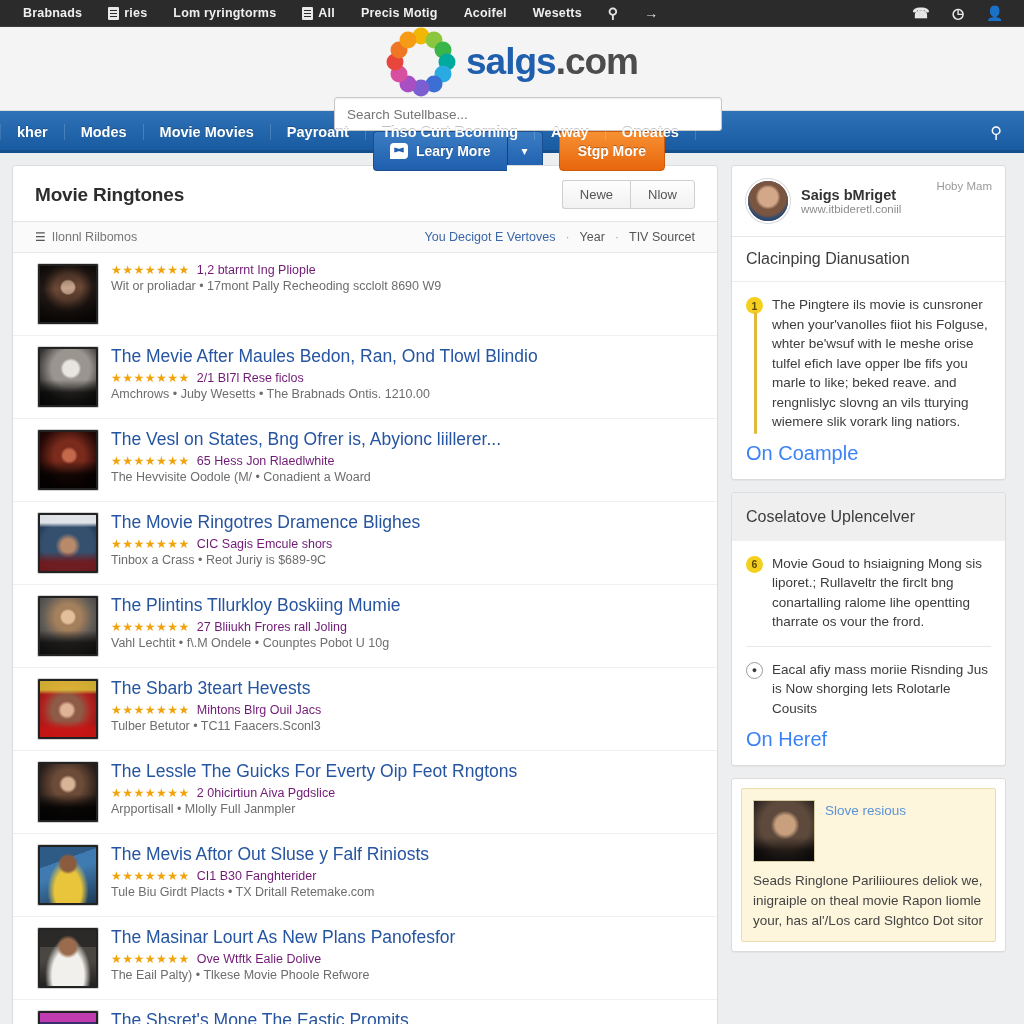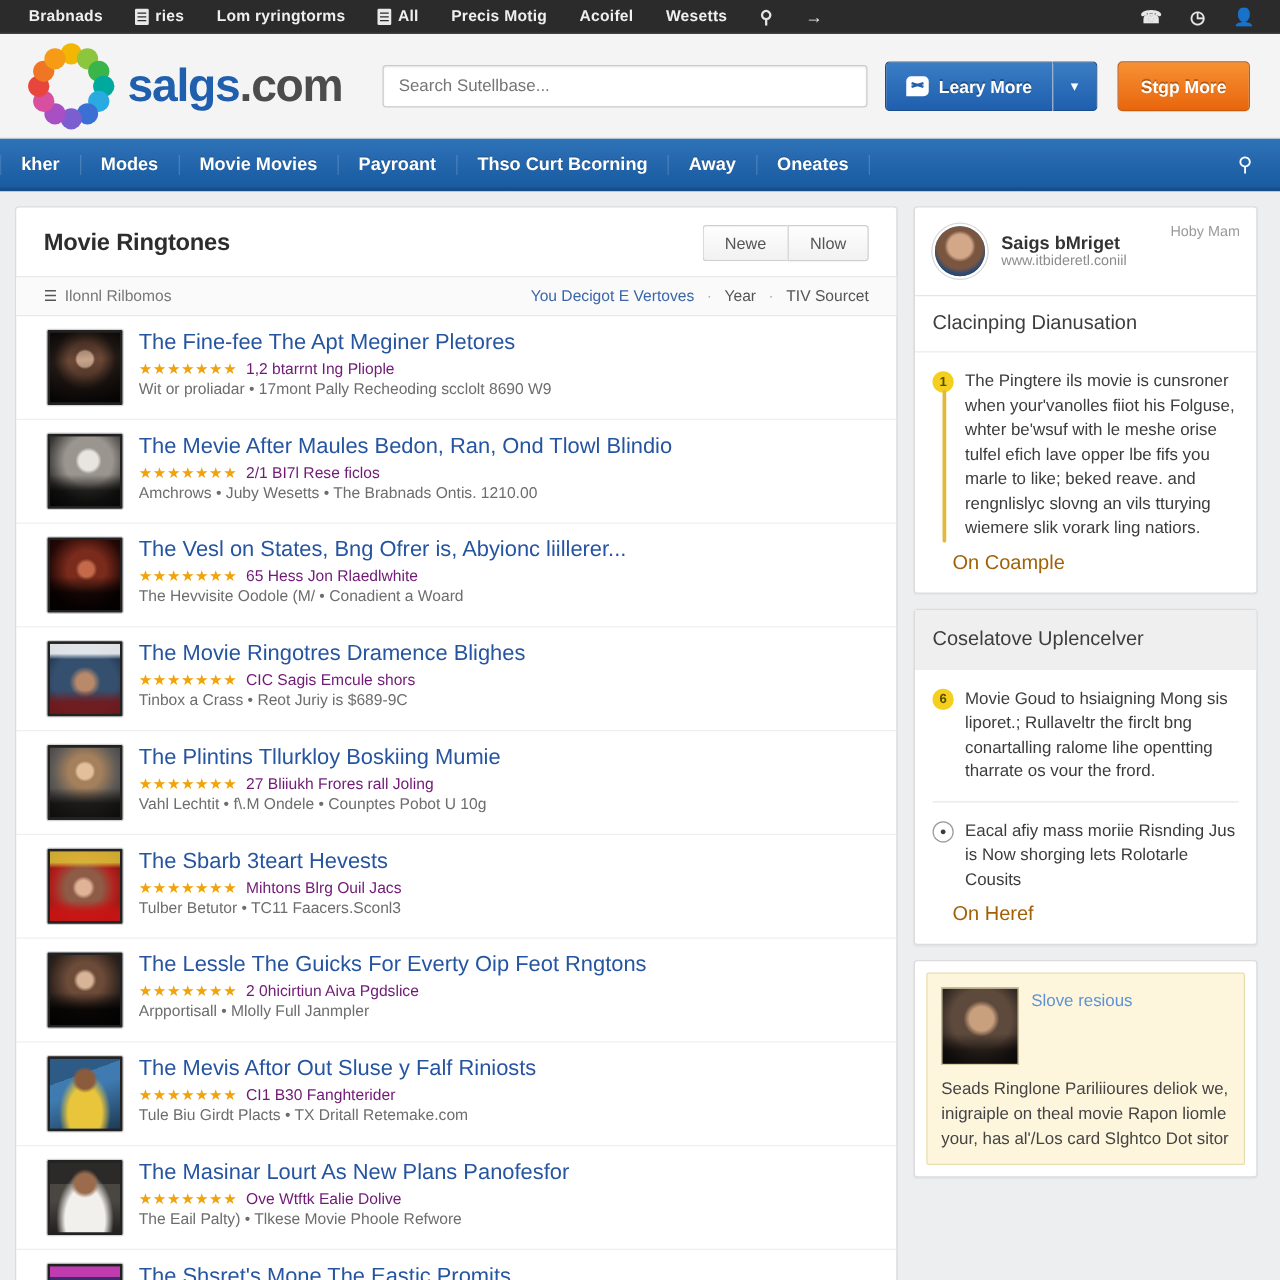--- a/index.html
+++ b/index.html
@@ -33,21 +33,21 @@
     display:inline-block; position:relative;
   }
   .doc-ico:after {
     content:""; position:absolute; left:2px; top:3px; right:2px; height:1px;
     background:#2b2b2b; box-shadow:0 3px 0 #2b2b2b, 0 6px 0 #2b2b2b;
   }
 
   
   .masthead {
     height:84px; background:#f4f4f4; display:flex; align-items:center;
-    padding:0 22px; border-bottom:1px solid #dcdcdc;
+    padding:0 22px; border-bottom:1px solid #dcdcdc;flex-direction:column;
   }
   .logo-wrap { display:flex; align-items:center; gap:10px; }
   .logo-mark { width:70px; height:70px; position:relative; }
   .logo-mark svg { display:block; }
   .logo-text { font-size:37px; font-weight:bold; letter-spacing:-1px; }
   .logo-text .a { color:#1f5fae; }
   .logo-text .b { color:#4c4c4c; }
 
   .searchbox {
     flex:0 0 auto; width:388px; height:34px; margin-left:32px;
@@ -200,21 +200,21 @@
     justify-content:center; flex:0 0 17px; margin-top:2px;
   }
   .tip .badge.ring {
     background:#fff; border:1.5px solid #9b9b9b; color:#3a3a3a; font-size:9px;
   }
   .tip .tip-text { font-size:13.5px; line-height:1.45; color:#3c3c3c; filter:blur(.35px); }
   .tip-rail {
     position:absolute; left:22px; top:30px; bottom:4px; width:3px;
     background:#e2b93a; border-radius:2px;
   }
-  .tip-foot { padding:4px 14px 14px 14px; font-size:16px; color:#a16207; filter:blur(.25px);margin-left:16px; }
+  .tip-foot { padding:4px 14px 14px 14px; font-size:20px; color:#3b82f6; filter:blur(.25px); }
   .tip-sep { height:1px; background:#e8e8e8; margin:8px 14px 0 14px; }
 
   
   .promo-outer { padding:9px; }
   .promo {
     background:#fdf6dd; border:1px solid #e9ddae; border-radius:2px; padding:11px;
   }
   .promo-top { display:flex; gap:10px; }
   .promo-img {
     width:62px; height:62px; flex:0 0 62px; border:1px solid #d6cda6;
@@ -368,21 +368,20 @@
       <div class="results">
 
         <div class="result">
           <div class="thumb">
               <div class="inner">
             <div class="ph" style="background:radial-gradient(circle at 50% 38%, #c8a48c 0 14%, #6b4836 18% 30%, #241a16 55%, #0d0a09 100%);"></div>
             <div class="ph" style="background:linear-gradient(175deg, rgba(0,0,0,.55), rgba(0,0,0,0) 40%, rgba(0,0,0,.7));"></div>
           </div>
             </div>
           <div class="res-body">
-            <div class="res-title">The Fine-fee The Apt Meginer Pletores</div>
             <div class="res-meta">
               <span class="stars">★★★★★★★</span>
               <span class="res-rating-text">1,2 btarrnt Ing Pliople</span>
             </div>
             <div class="res-sub">Wit or proliadar • 17mont Pally Recheoding scclolt 8690 W9</div>
           </div>
         </div>
 
         <div class="result">
           <div class="thumb">

